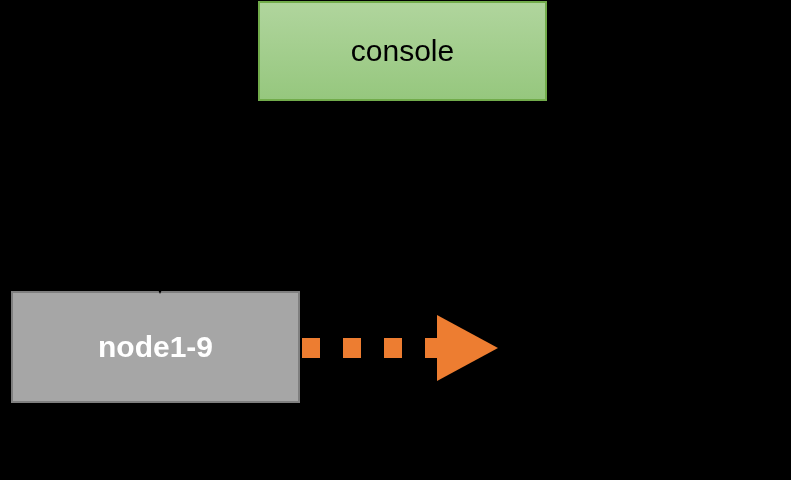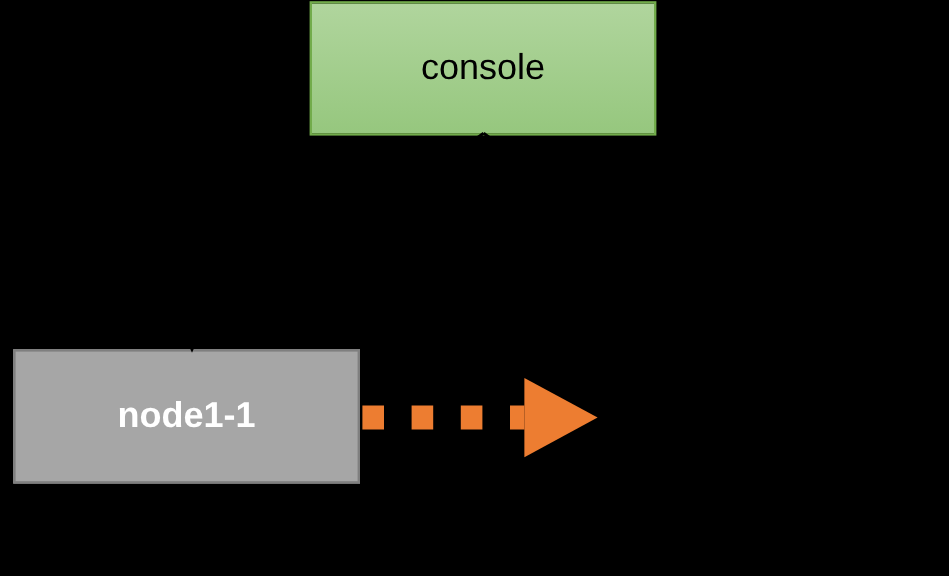--- a/index.html
+++ b/index.html
@@ -20,21 +20,21 @@
     box-sizing: border-box;
     display: flex;
     align-items: center;
     justify-content: center;
     text-align: center;
   }
   .console-box {
     left: 258px;
     top: 1px;
     width: 289px;
-    height: 112px;
+    height: 100px;
     border: 2px solid var(--console-border, #72ac4b);
     background: linear-gradient(to bottom,
       var(--console-fill-top, #b0d59d),
       var(--console-fill-bottom, #96c77e));
     color: var(--console-text, #000000);
     font-size: 30px;
     font-weight: 400;
   }
   .node-box {
     top: 291px;
@@ -62,21 +62,21 @@
 </head>
 <body>
 
 <div class="canvas">
 
   <div class="box console-box">
     <span>console</span>
   </div>
 
   <div class="box node-box node-left">
-    <span>node1-1</span>
+    <span>node1-9</span>
   </div>
 
 
   <svg class="overlay" width="791" height="480" viewBox="0 0 791 480">
 
     <line class="black-stroke" x1="403" y1="111" x2="162" y2="284" stroke-width="2.5"></line>
     <polygon class="black-fill" points="155,283 165,283 160,294"></polygon>
 
     <line class="black-stroke" x1="403" y1="111" x2="640" y2="284" stroke-width="2.5"></line>
     <polygon class="black-fill" points="637,283 647,283 642,294"></polygon>

